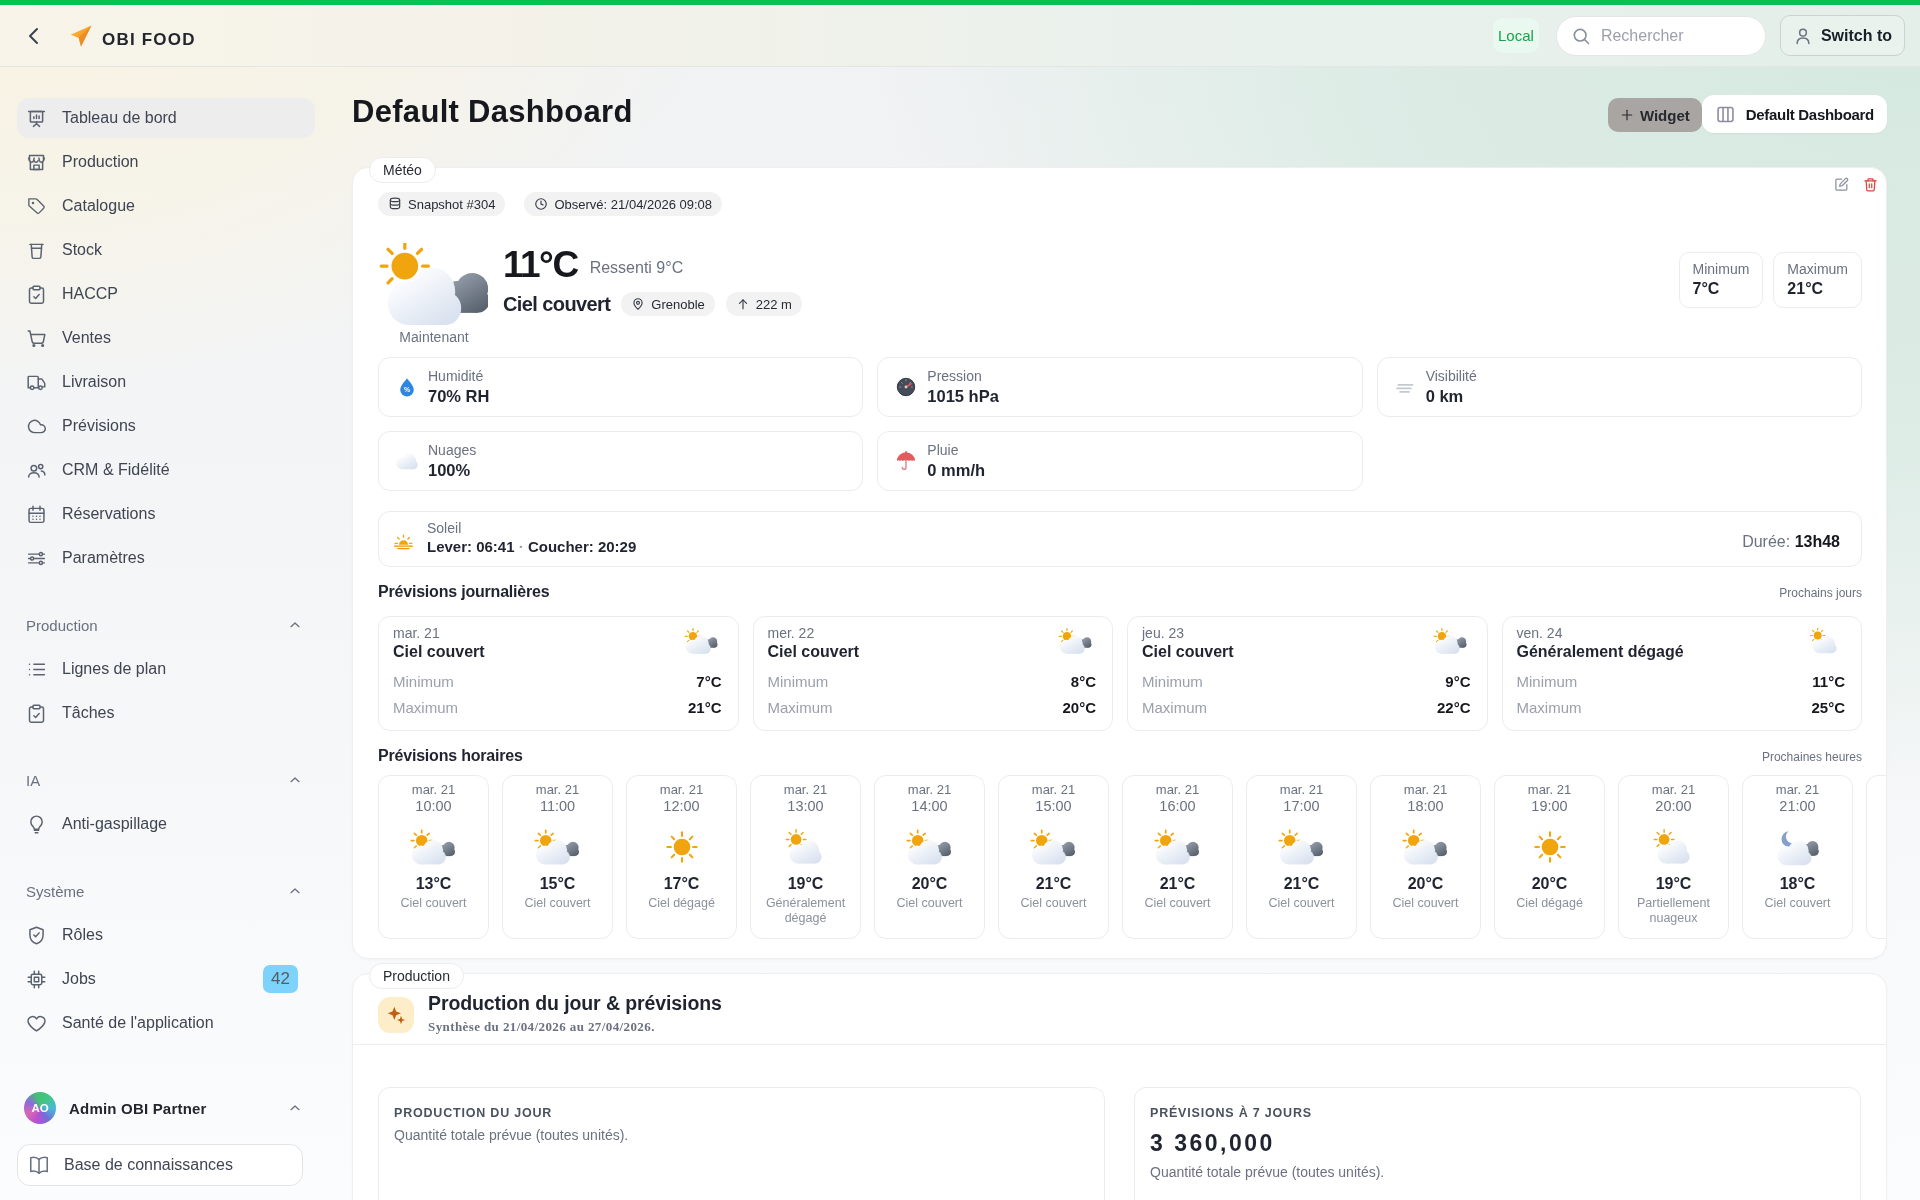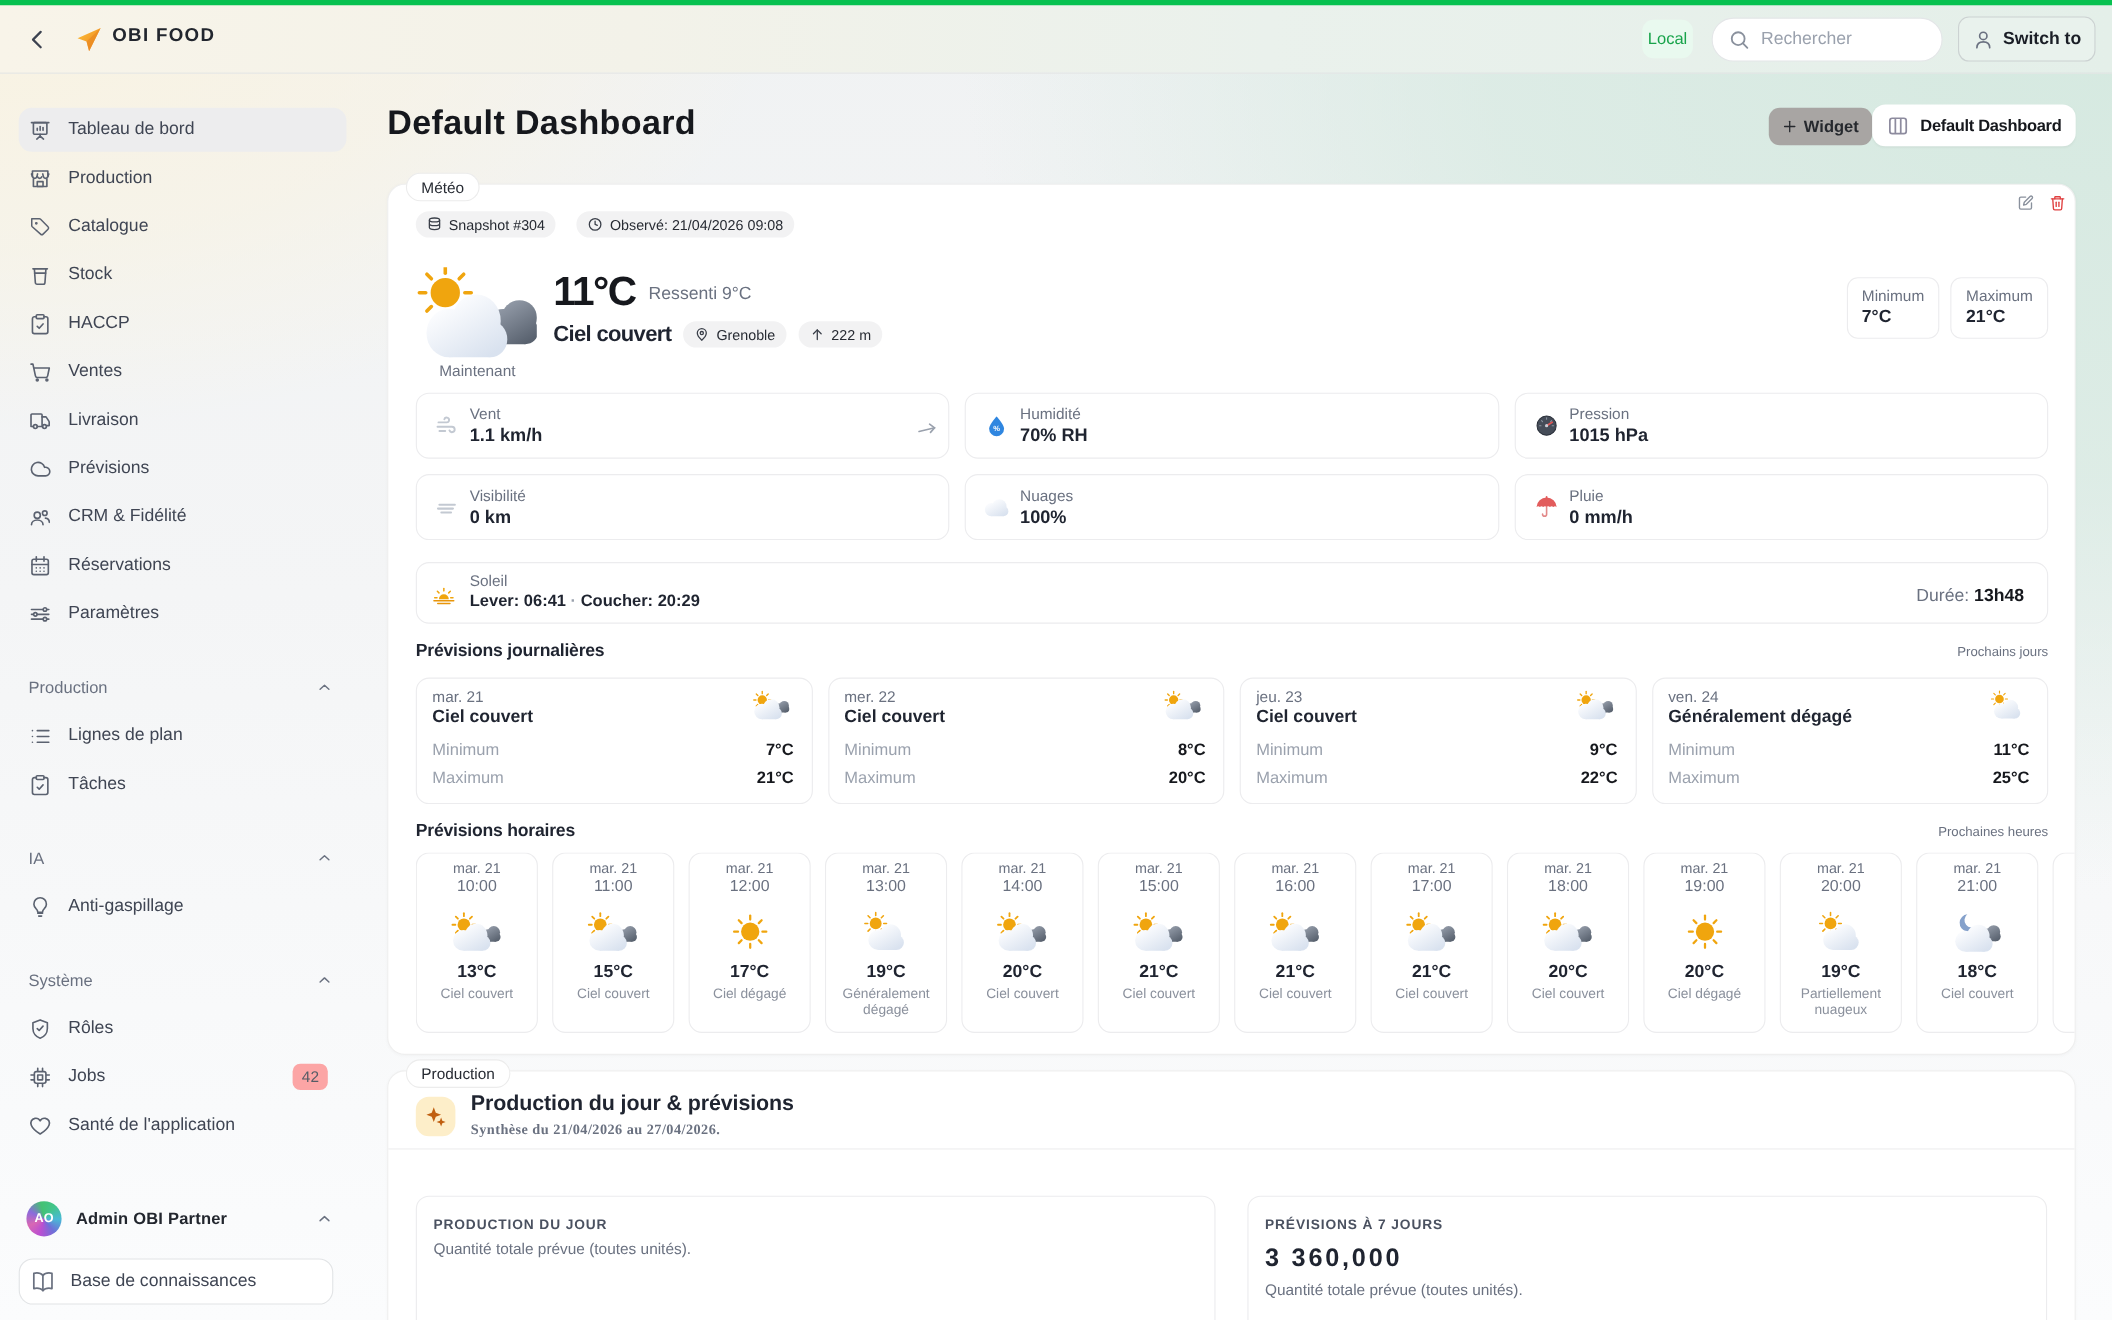--- a/index.html
+++ b/index.html
@@ -13,42 +13,42 @@
     radial-gradient(900px 500px at 0% 0%, rgba(249,243,226,1) 0%, rgba(249,243,226,0.6) 45%, rgba(249,243,226,0) 78%),
     linear-gradient(180deg, #f0f2f3 0%, #f4f5f6 45%, #fbfcfd 100%);
 }
 .topgreen { height:5px; background:#07c150; }
 .header {
   height:62px; display:flex; align-items:center; padding:0 15px 0 22px;
   border-bottom:1px solid #e4e6e6;
   background:linear-gradient(90deg, #f8f4e9 0%, #f3f2e9 30%, #eaf1ec 60%, #e4efe9 100%);
 }
 .back { width:24px; height:24px; margin-right:21px; color:#3c4250; }
-.logo { display:flex; align-items:flex-start; gap:7px; }
+.logo { display:flex; align-items:flex-end; gap:7px; }
 .logo b { font-size:17px; letter-spacing:1.2px; color:#22262e; }
 .hspacer { flex:1; }
 .local { background:#e9f9ef; color:#17a34a; font-size:15px; padding:9px 5px; border-radius:10px; margin-right:17px; }
 .search {
   width:210px; height:40px; background:#fff; border:1px solid #e4e6e8; border-radius:20px;
   display:flex; align-items:center; gap:10px; padding:0 14px; color:#9aa1ad; font-size:16px; margin-right:14px;
 }
 .switchbtn {
   height:41px; border:1px solid #ccd2d2; border-radius:10px; display:flex; align-items:center; gap:8px;
   padding:0 12px; font-size:16px; font-weight:700; color:#1a1e26; background:rgba(255,255,255,0.18);
 }
 .layout { display:flex; height:1133px; }
 .sidebar { width:320px; flex:none; padding:31px 5px 14px 17px; position:relative; }
 .sitem {
   display:flex; align-items:center; gap:15px; height:40px; padding:0 10px 0 9px; border-radius:12px;
   color:#3f4553; font-size:16px; margin-bottom:4px;
 }
 .sitem .sic { width:21px; height:21px; flex:none; color:#5b6270; }
 .sitem.active { background:#ededee; }
 .shead { display:flex; align-items:center; justify-content:space-between; padding:0 12px 0 9px; height:30px; color:#6a7180; font-size:15px; margin-top:32px; margin-bottom:9px; }
-.badge42 { margin-left:auto; margin-right:7px; background:#fca5a5; border-radius:7px; font-size:14px; color:#555c66; padding:4px 8px; }
+.badge42 { margin-left:auto; margin-right:7px; background:#7dd3fc; border-radius:7px; font-size:17px; color:#555c66; padding:4px 8px; }
 .avatar-row { display:flex; align-items:center; gap:13px; padding:0 12px 0 7px; margin-top:49px; }
 .avatar { width:32px; height:32px; border-radius:50%; background:conic-gradient(from 40deg, #42c58b, #49b9d6, #6f6fd8, #b94fd2, #d867b4, #8a6bdb, #45c173, #42c58b); display:flex; align-items:center; justify-content:center; color:#fff; font-weight:700; font-size:11.5px; }
 .kb {
   position:absolute; left:17px; right:17px; bottom:14px; height:42px; background:#fff;
   border:1px solid #e2e4e6; border-radius:13px; display:flex; align-items:center; gap:14px; padding:0 10px;
   font-size:16px; color:#3f4553;
 }
 .main { flex:1; min-width:0; padding:27px 33px 0 32px; }
 .mainhead { display:flex; align-items:flex-start; }
 .title { font-size:31px; font-weight:700; letter-spacing:0.3px; color:#16181d; line-height:35px; }
@@ -424,35 +424,20 @@
                 <div class="v">7°C</div>
               </div>
     <div class="mmcard">
                 <div class="l">Maximum</div>
                 <div class="v">21°C</div>
               </div>
   </div>
 </div>
 <div class="metrics">
             <div class="mcard">
-              <svg width="21" height="21" viewBox="0 0 24 24" fill="none" stroke="#c3c9d2" stroke-width="2" stroke-linecap="round">
-                <path d="M3 8h8.5a2.5 2.5 0 1 0-2.4-3.2"></path>
-                <path d="M2 12.5h15a2.8 2.8 0 1 1-2.6 3.8"></path>
-                <path d="M4 17h6"></path>
-              </svg>
-              <div>
-                <div class="ml">Vent</div>
-                <div class="mv">1.1 km/h</div>
-              </div>
-              <svg class="dirarrow" width="20" height="20" viewBox="0 0 24 24" fill="none" stroke="#9aa1ad" stroke-width="1.8" stroke-linecap="round" stroke-linejoin="round">
-                <line x1="3" y1="13.5" x2="20" y2="9.5"></line>
-                <path d="M14.5 5.5 L20 9.5 L15.5 14.5"></path>
-              </svg>
-            </div>
-            <div class="mcard">
               <svg width="22" height="22" viewBox="0 0 24 24">
                 <path d="M12 2.8 C12 2.8 4.6 10.5 4.6 15 a7.4 7.4 0 0 0 14.8 0 C19.4 10.5 12 2.8 12 2.8Z" fill="#2f86e0"></path>
                 <text x="12" y="17.5" font-size="7.5" fill="#fff" text-anchor="middle" font-weight="bold" font-family="Liberation Sans">%</text>
               </svg>
               <div>
                 <div class="ml">Humidité</div>
                 <div class="mv">70% RH</div>
               </div>
             </div>
             <div class="mcard">

